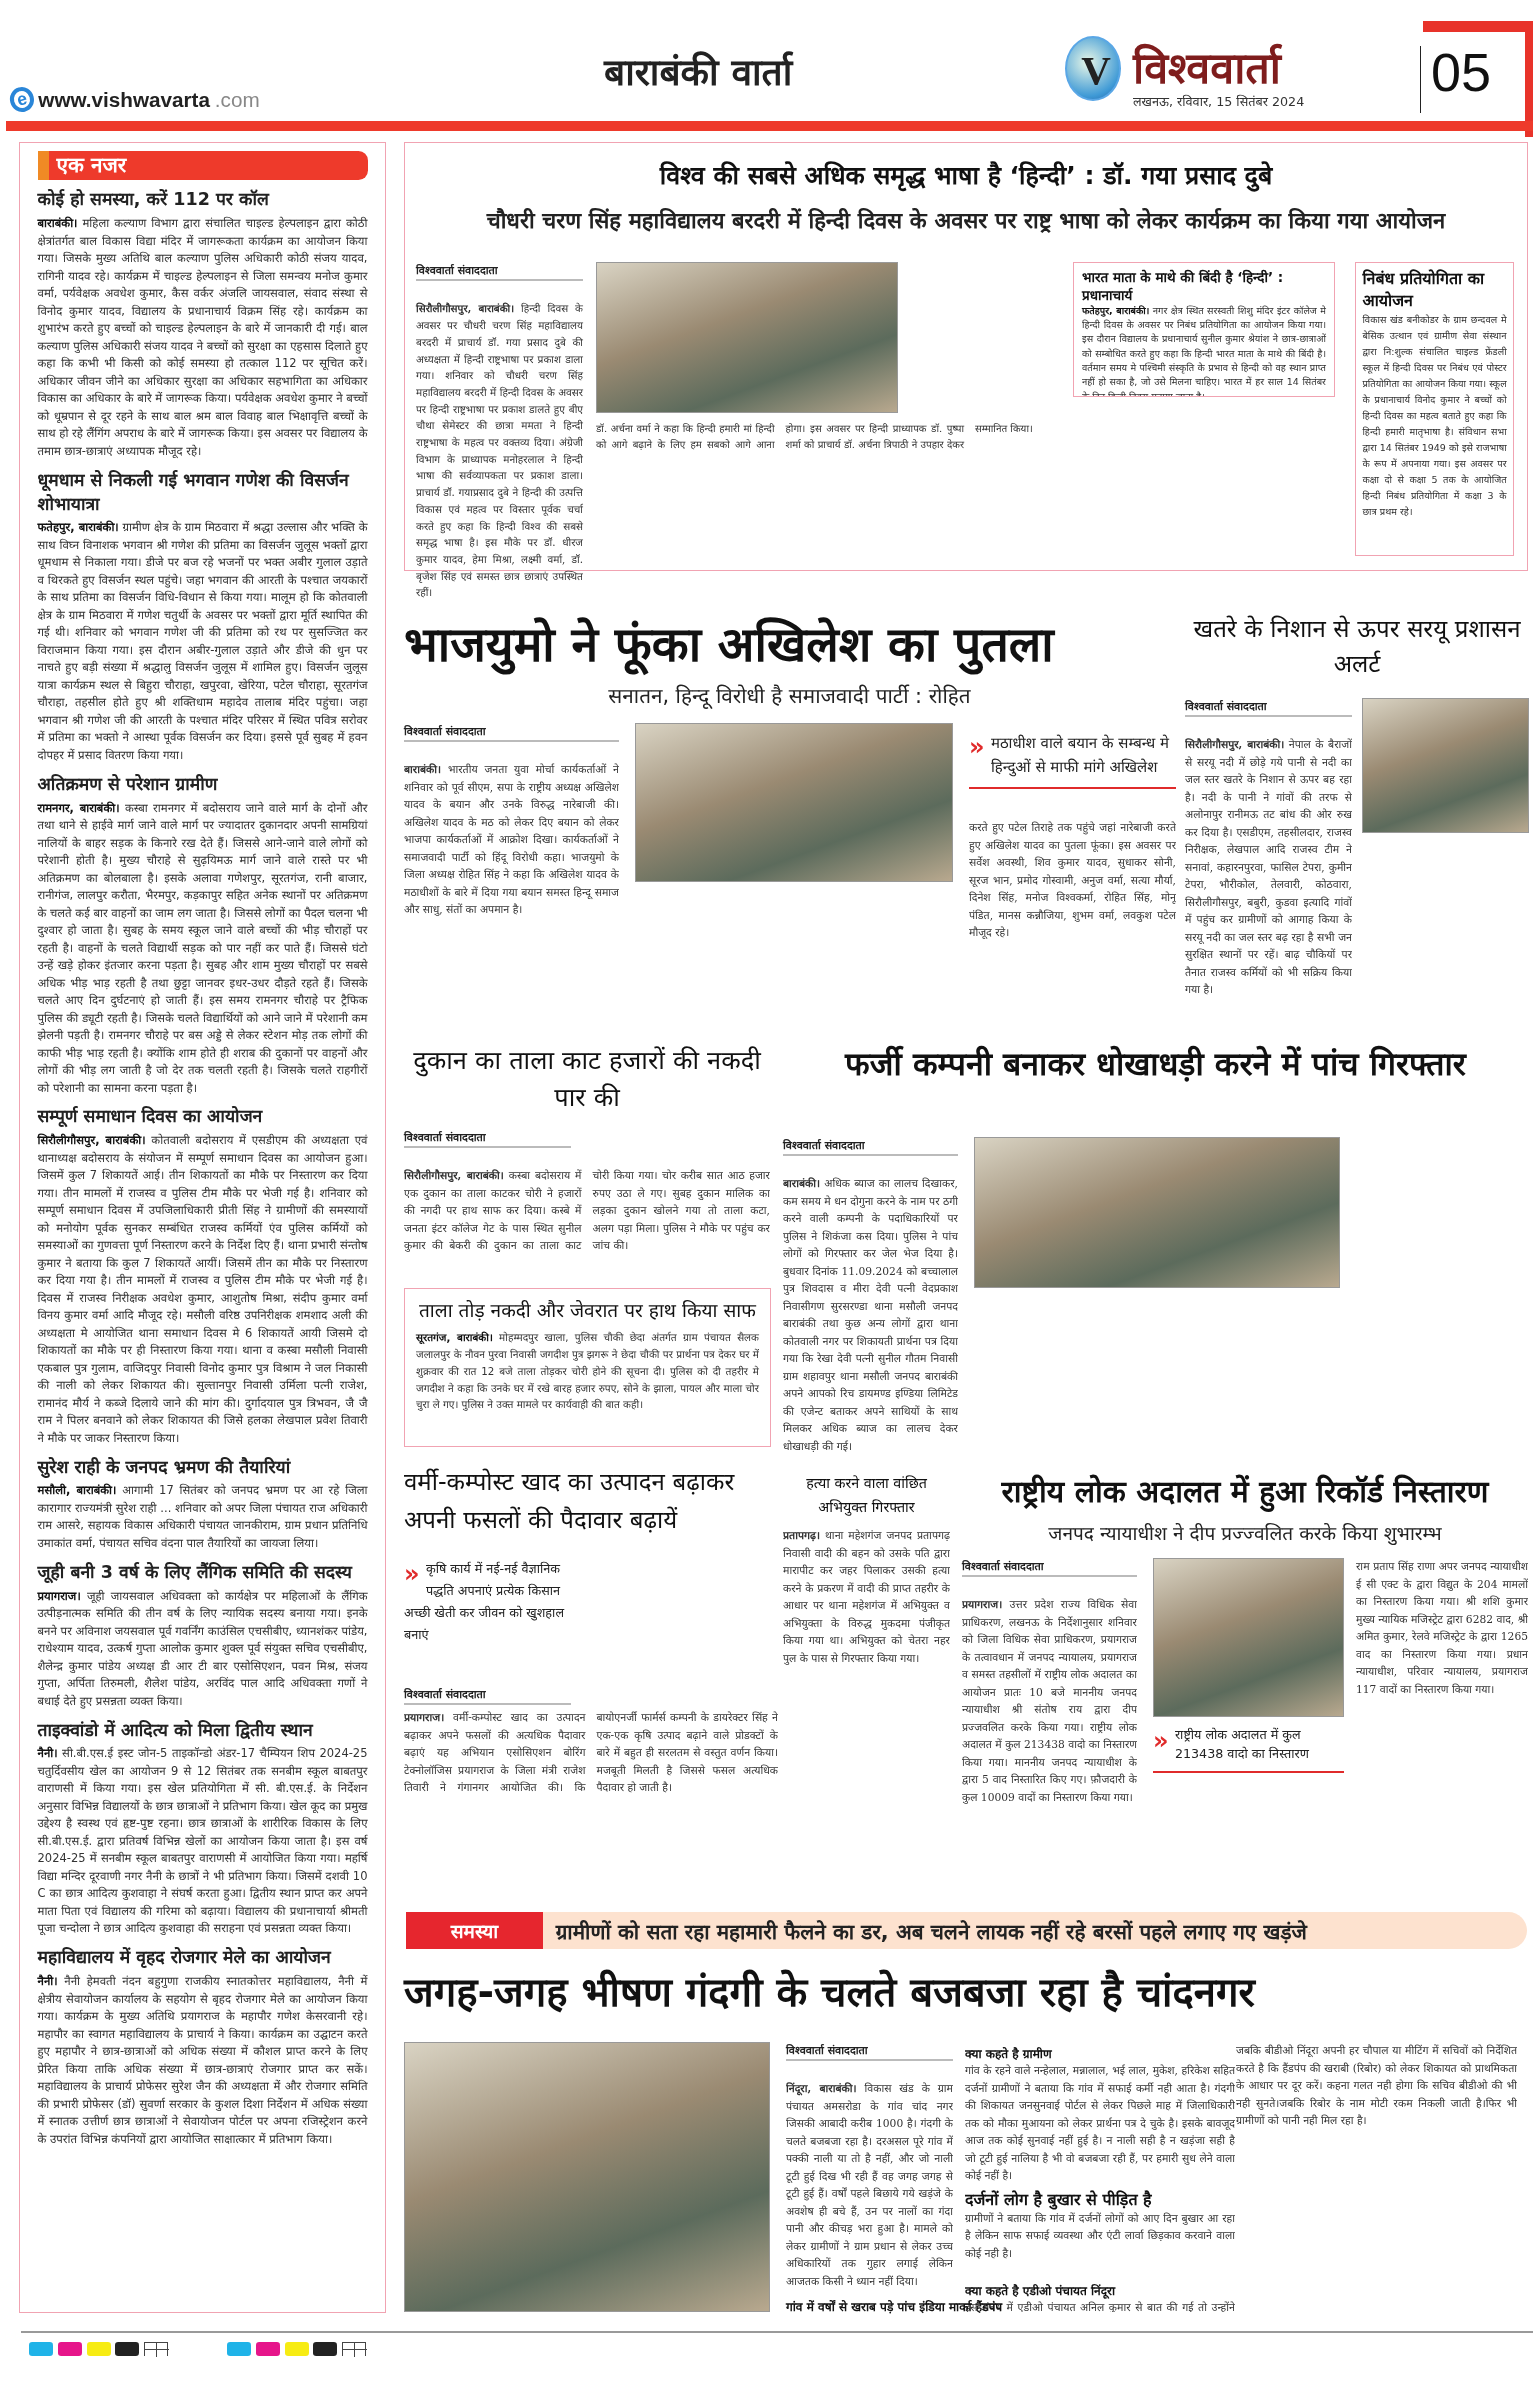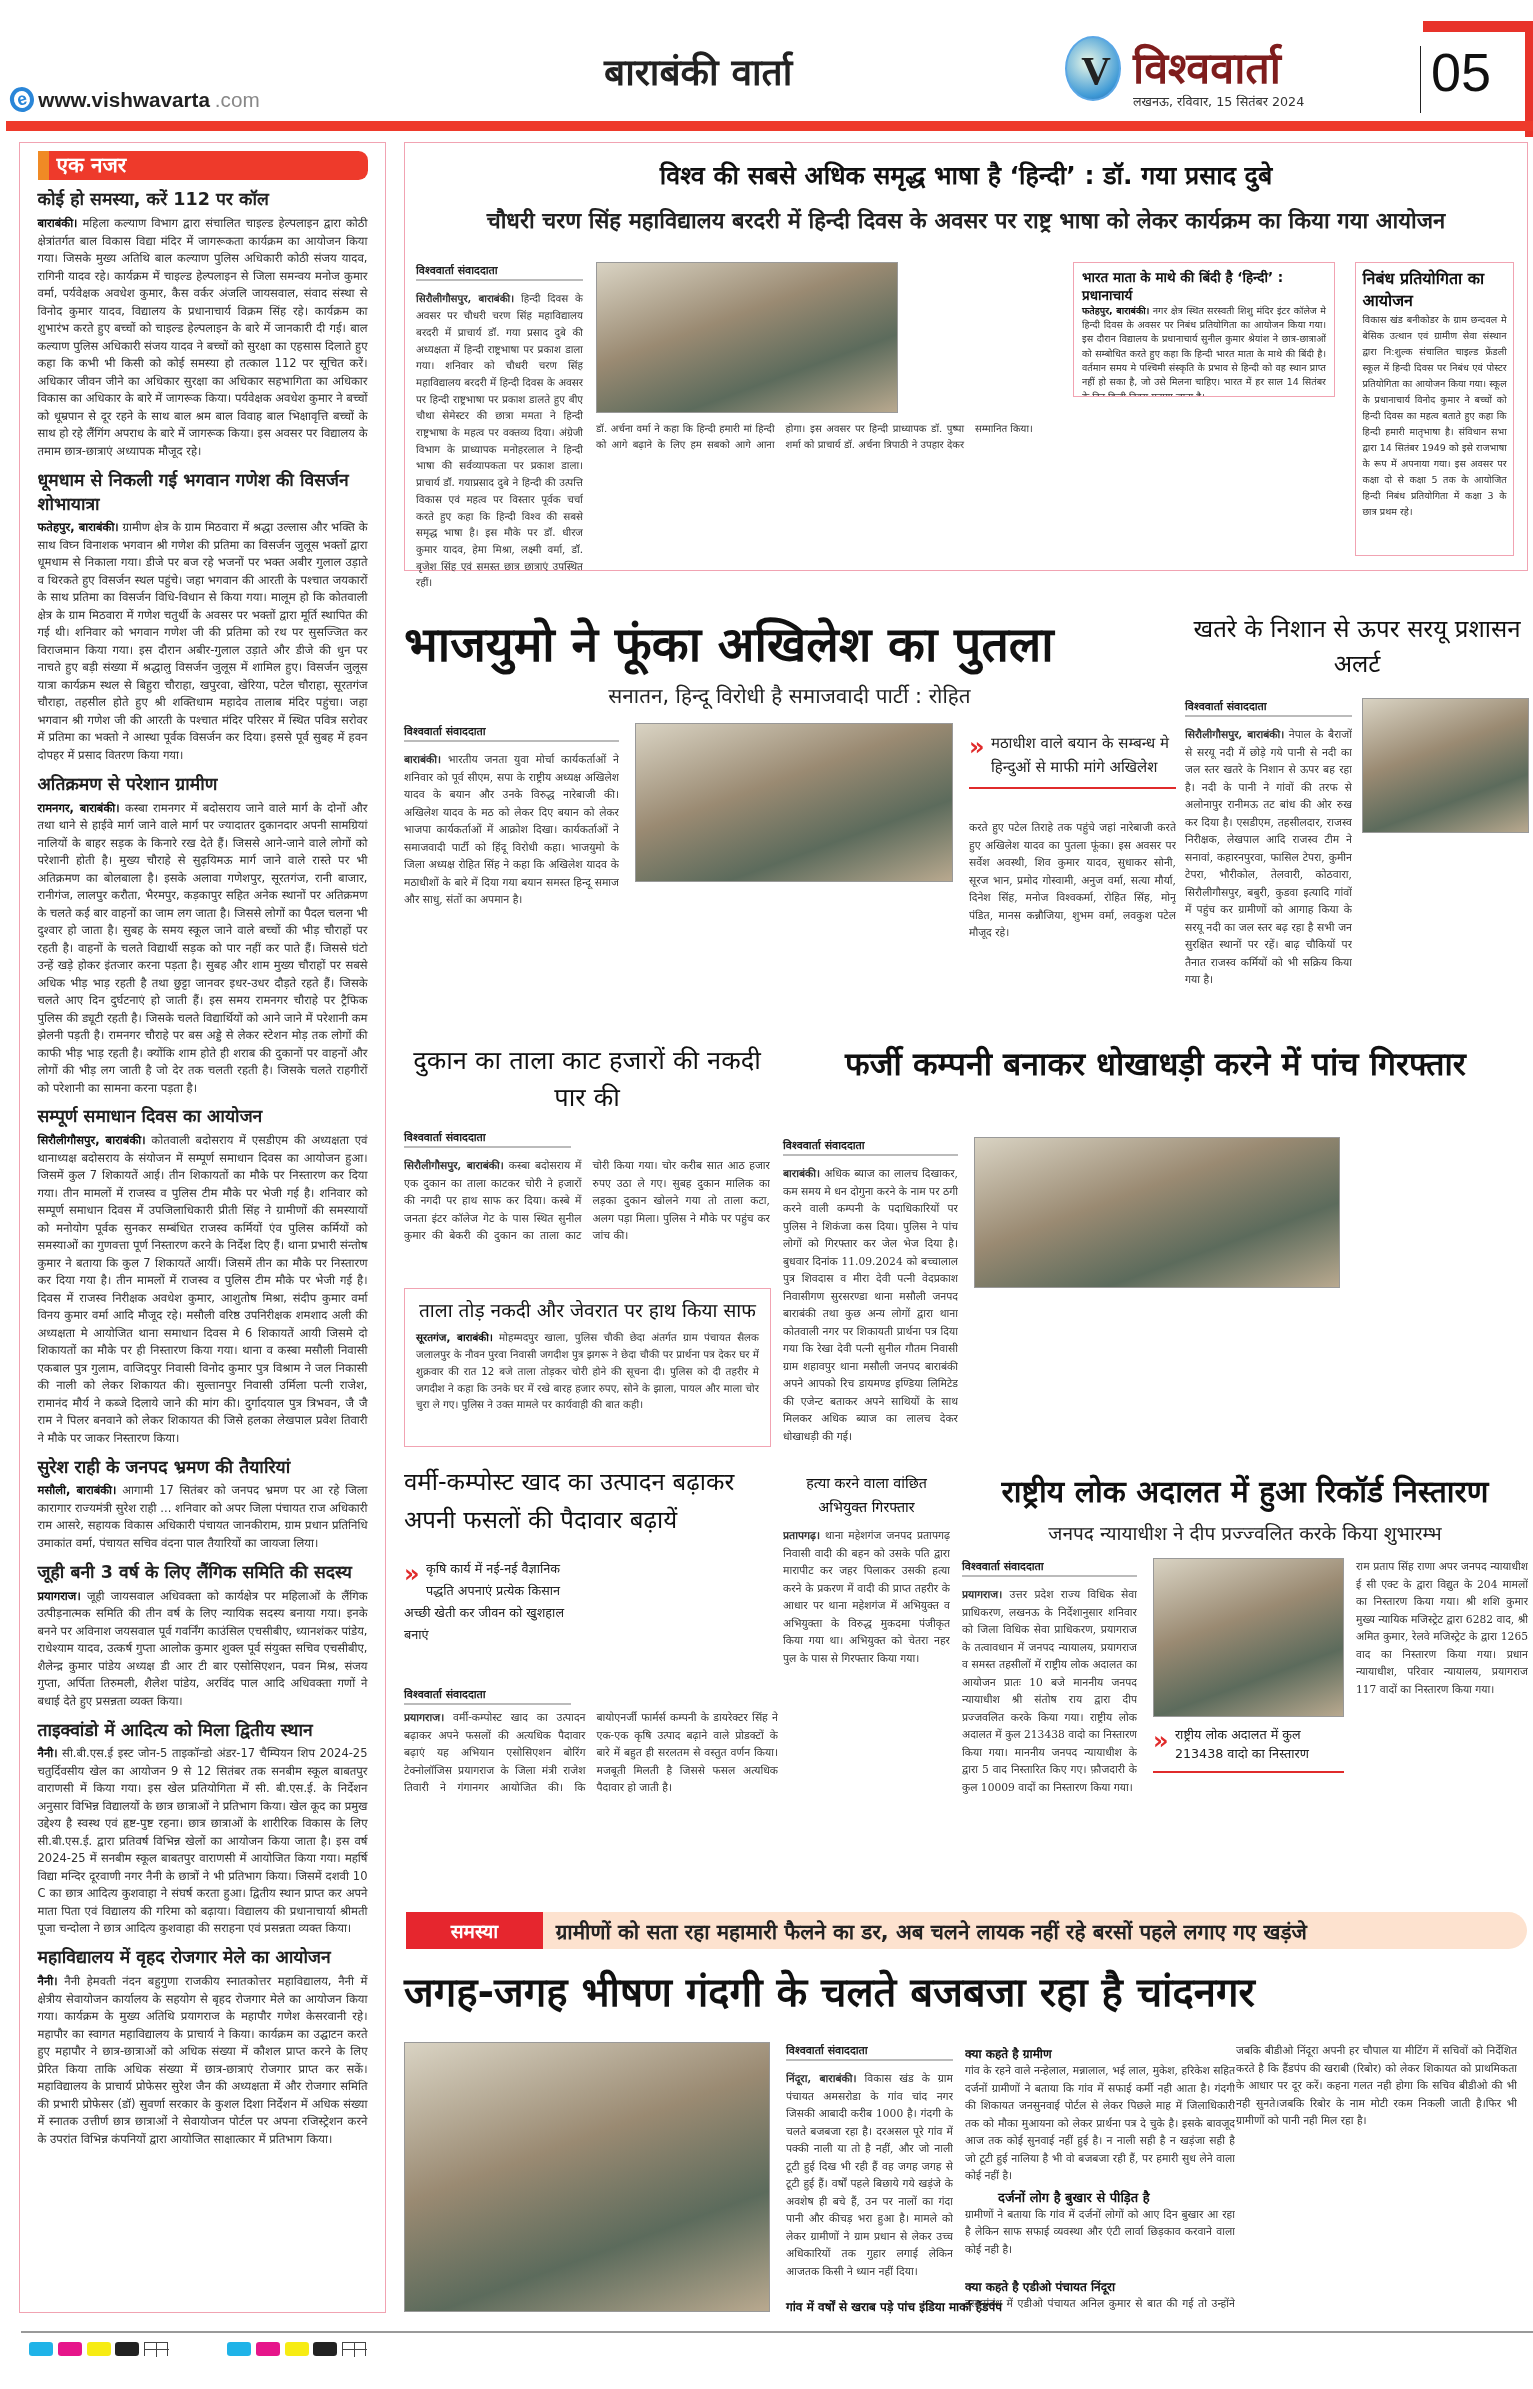--- a/index.html
+++ b/index.html
@@ -21,21 +21,21 @@
 .kicker{display:flex;height:29px;background:#ee3a2b;border-radius:0 9.5px 9.5px 0;margin-bottom:4.8px}
 .kicker .stripe{width:11px;background:#f08a25}
 .kicker span{color:#fff;font:bold 20.7px "DejaVu Sans",sans-serif;padding-left:8px;line-height:29px}
 .lh{font:bold 17.5px "DejaVu Sans",sans-serif;margin:6.4px 0 4.8px;color:#222}
 .lp{font:11.5px/17.5px "DejaVu Sans",sans-serif;color:#333;text-align:justify}
 .lp b{color:#111}
 .card{position:absolute;border:1.6px solid #f1a3b2}
 .h1{font-weight:bold;font-family:"DejaVu Sans",sans-serif;color:#111}
 .sub{font-family:"DejaVu Sans",sans-serif;color:#222}
 .txt{font:10.7px/17.5px "DejaVu Serif",serif;color:#333;text-align:justify;column-gap:11px}
-.by{font:bold 11px "DejaVu Sans",sans-serif;color:#222;border-bottom:2.4px solid #bbb;padding-bottom:2.4px;margin-bottom:9px}
+.by{font:bold 11px "DejaVu Sans",sans-serif;color:#222;border-bottom:2.4px solid #bbb;padding-bottom:2.4px;margin-bottom:19px}
 .photo{position:absolute;background:linear-gradient(160deg,#d9d3c3,#9a8a72 40%,#5c6b5c 70%,#b9a98f);border:0.8px solid #999}
 .pull{position:absolute;font:15px/24px "DejaVu Sans",sans-serif;color:#222}
 .pull .ch{color:#e02b2b;font-weight:bold;font-size:24px;float:left;margin-right:6.4px;line-height:32px}
 .samasya{position:absolute;left:406px;top:1912px;width:1121px;height:37px;background:#fde2cf;border-radius:0 19px 19px 0;display:flex;align-items:center}
 .samasya .tag{background:#e6262e;color:#fff;height:37px;width:137px;font:bold 19px "DejaVu Sans",sans-serif;display:flex;align-items:center;justify-content:center}
 .samasya .t{font:bold 20.7px "DejaVu Sans",sans-serif;color:#222;padding-left:12.7px}
 .regbar{position:absolute;top:2342px;display:flex;gap:4.8px;align-items:center}
 .sw{width:24px;height:14.3px;border-radius:3.2px}
 .cross{width:24px;height:14.3px;border:0.8px solid #444;border-bottom:none;position:relative}
 .cross::after{content:"";position:absolute;left:11px;top:0;width:0.8px;height:14.3px;background:#444}
@@ -184,21 +184,21 @@
 <div style="position:absolute;left:404px;top:1964px;width:1124px;height:358px">
   <div class="h1" style="font-size:40px;line-height:56px">जगह-जगह भीषण गंदगी के चलते बजबजा रहा है चांदनगर</div>
   <div class="photo" style="left:0;top:78px;width:366px;height:270px"></div>
   <div style="position:absolute;left:382px;top:78px;width:167px">
     <div class="by">विश्ववार्ता संवाददाता</div>
     <div class="txt" style="height:246px;overflow:hidden"><b>निंदूरा, बाराबंकी।</b> <span>विकास खंड के ग्राम पंचायत अमसरोडा के गांव चांद नगर जिसकी आबादी करीब 1000 है। गंदगी के चलते बजबजा रहा है। दरअसल पूरे गांव में पक्की नाली या तो है नहीं, और जो नाली टूटी हुई दिख भी रही हैं वह जगह जगह से टूटी हुई हैं। वर्षों पहले बिछाये गये खड़ंजे के अवशेष ही बचे हैं, उन पर नालों का गंदा पानी और कीचड़ भरा हुआ है। मामले को लेकर ग्रामीणों ने ग्राम प्रधान से लेकर उच्च अधिकारियों तक गुहार लगाई लेकिन आजतक किसी ने ध्यान नहीं दिया।</span></div>
   </div>
   <div id="sub10" style="position:absolute;left:561px;top:78px;width:270px;height:270px;overflow:hidden">
       <div class="h1" style="font-size: 12px; margin-top: 3.2px;">क्या कहते है ग्रामीण</div>
       <div class="txt">गांव के रहने वाले नन्हेलाल, मन्नालाल, भई लाल, मुकेश, हरिकेश सहित दर्जनों ग्रामीणों ने बताया कि गांव में सफाई कर्मी नही आता है। गंदगी की शिकायत जनसुनवाई पोर्टल से लेकर पिछले माह में जिलाधिकारी तक को मौका मुआयना को लेकर प्रार्थना पत्र दे चुके है। इसके बावजूद आज तक कोई सुनवाई नहीं हुई है। न नाली सही है न खड़ंजा सही है जो टूटी हुई नालिया है भी वो बजबजा रही हैं, पर हमारी सुध लेने वाला कोई नहीं है।</div>
-      <div class="h1" style="font-size: 13px; margin-top: 3.2px; margin-left: 33px;">दर्जनों लोग है बुखार से पीड़ित है</div>
+      <div class="h1" style="font-size: 16px; margin-top: 3.2px;">दर्जनों लोग है बुखार से पीड़ित है</div>
       <div class="txt">ग्रामीणों ने बताया कि गांव में दर्जनों लोगों को आए दिन बुखार आ रहा है लेकिन साफ सफाई व्यवस्था और एंटी लार्वा छिड़काव करवाने वाला कोई नही है।</div>
       <div class="h1" style="font-size: 12px; margin-top: 20px;">क्या कहते है एडीओ पंचायत निंदूरा</div>
       <div class="txt">इस संबंध में एडीओ पंचायत अनिल कुमार से बात की गई तो उन्होंने कहा कि सचिव से बात कर समस्या का समाधान कराया जाएगा।</div>
     </div>
   <div style="position:absolute;left:832px;top:78px;width:281px;height:270px;overflow:hidden">
     <div class="txt">जबकि बीडीओ निंदूरा अपनी हर चौपाल या मीटिंग में सचिवों को निर्देशित करते है कि हैंडपंप की खराबी (रिबोर) को लेकर शिकायत को प्राथमिकता के आधार पर दूर करें। कहना गलत नही होगा कि सचिव बीडीओ की भी नही सुनते।जबकि रिबोर के नाम मोटी रकम निकली जाती है।फिर भी ग्रामीणों को पानी नही मिल रहा है।</div>
   </div>
   <div class="h1" style="position:absolute;left:382px;top:334px;width:461px;font-size:12px">गांव में वर्षों से खराब पड़े पांच इंडिया मार्का हैंडपंप</div>
 </div>
 

